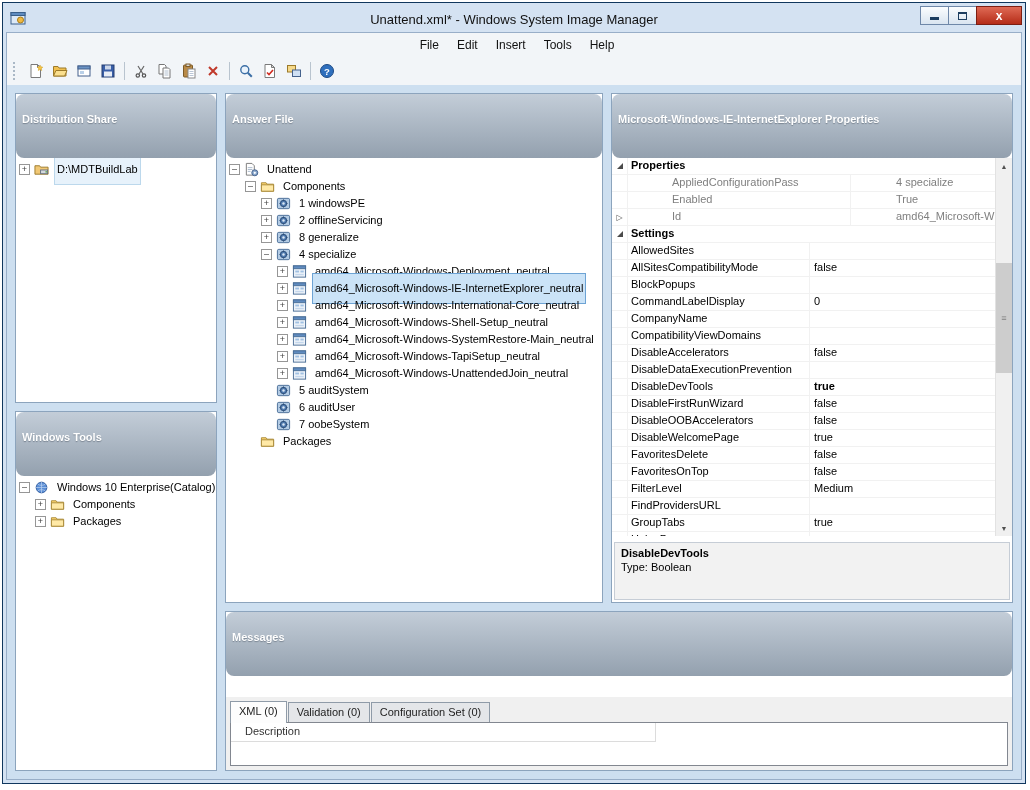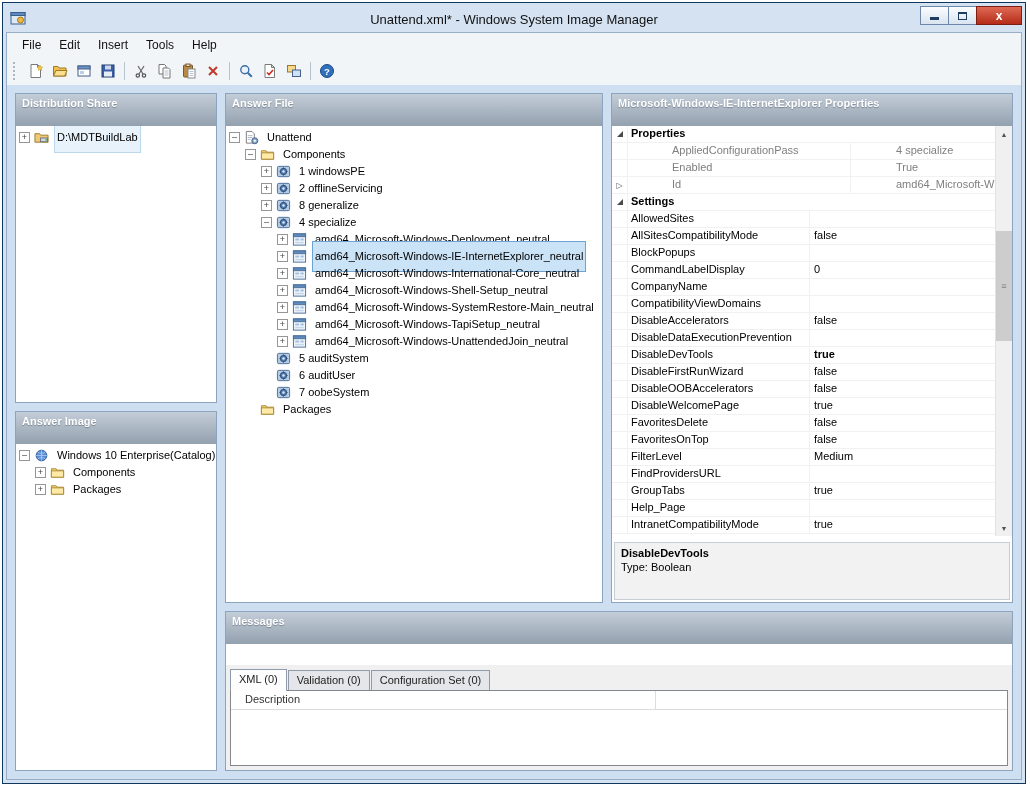--- a/index.html
+++ b/index.html
@@ -19,37 +19,37 @@
   .win-buttons { margin-left:auto; display:flex; align-self:flex-start; margin-top:0; }
   .wbtn { height:19px; box-sizing:border-box; border:1px solid #5f7fa0; border-color:#6e87a8; display:flex; align-items:center; justify-content:center; margin-left:-1px; }
   .wbtn.minb, .wbtn.maxb { width:29px; background:linear-gradient(#fbfdfe,#d9e4f0); }
   .wbtn.closeb { width:46px; background:linear-gradient(#df6a55,#b52c18); color:#fff; font-weight:bold; font-size:12px; line-height:12px; border-color:#7c1e12; }
   .min-glyph { width:9px; height:3px; background:#1c3d5f; margin-top:6px; }
   .max-glyph { width:9px; height:8px; box-sizing:border-box; border:1px solid #1c3d5f; border-top:2px solid #1c3d5f; background:transparent; }
 
   
   .client { flex:1; border:1px solid #98aec8; background:#f2f5f8; display:flex; flex-direction:column; overflow:hidden; }
 
-  .menubar { height:23px; display:flex; align-items:center; padding-left:6px; background:#f2f5f8; font-size:12px; }
+  .menubar { height:23px; display:flex; align-items:center; padding-left:6px; background:#f2f5f8; font-size:12px;justify-content:center; }
   .menu-item { padding:3px 9px; color:#111; cursor:default; }
 
   .toolbar { height:29px; display:flex; align-items:center; padding-left:4px; background:#f2f5f8; }
   .tb-grip { width:3px; height:18px; border-left:2px dotted #aab8c6; margin:0 6px 0 2px; }
   .tb-btn { width:23px; height:23px; border:1px solid transparent; background:transparent; padding:0; display:flex; align-items:center; justify-content:center; margin-right:1px; }
   .tb-ic svg { width:16px; height:16px; display:block; }
   .tb-sep { width:1px; height:18px; background:#b9c4cf; margin:0 4px; }
 
   
   .main { flex:1; background:#cddff0; padding:8px; display:flex; gap:8px; overflow:hidden; }
   .left-col { width:202px; display:flex; flex-direction:column; gap:8px; }
   .right-col { flex:1; display:flex; flex-direction:column; gap:8px; min-width:0; }
   .top-row { height:510px; display:flex; gap:8px; min-width:0; }
 
   .pane { border:1px solid #8ca4bd; background:#fff; display:flex; flex-direction:column; box-sizing:border-box; min-width:0; }
-  .pane-header { height:32px; line-height:18px; flex:none; background:linear-gradient(#c3cdd8,#93a0ae); color:#fff; font-weight:bold; font-size:11px; padding:0 6px; text-shadow:0 1px 1px rgba(60,70,85,.45); white-space:nowrap; overflow:hidden; }
+  .pane-header { height:32px; line-height:18px; flex:none; background:linear-gradient(#c3cdd8,#93a0ae); color:#fff; font-weight:bold; font-size:11px; padding:16px 6px; text-shadow:0 1px 1px rgba(60,70,85,.45); white-space:nowrap; overflow:hidden;border-radius:8px; }
   .pane-body { flex:1; background:#fff; overflow:hidden; position:relative; }
 
   .pane.ds { height:310px; flex:none; }
   .pane.wi { flex:1; }
   .pane.answer { width:378px; flex:none; }
   .pane.props { flex:1; }
   .pane.messages { flex:1; }
 
   
   .tree { padding-top:3px; font-size:11px; }
@@ -82,21 +82,21 @@
 
   
   .prop-desc { position:absolute; left:2px; right:2px; bottom:2px; height:58px; background:#f2f2f2; border:1px solid #c6cdd6; box-sizing:border-box; padding:4px 6px; font-size:11px; }
   .desc-title { font-weight:bold; margin-bottom:2px; }
 
   
   .msg-body { background:#f0f0f0; display:flex; flex-direction:column;margin-top:21px; }
   .tabs { display:flex; align-items:flex-end; padding:4px 0 0 4px; height:21px; flex:none; }
   .tab { font-size:11px; padding:2px 8px 2px 8px; border:1px solid #8f9ba8; border-bottom:none; background:#e4e6e9; color:#222; margin-right:1px; height:15px; line-height:14px; }
   .tab.active { background:#fdfdfd; height:17px; position:relative; z-index:2; margin-bottom:-1px; }
-  .msg-list { flex:1; margin:0 4px 4px 4px; border:1px solid #828790; background:#fff; display:flex; flex-direction:column; position:relative; z-index:1; }
+  .msg-list { flex:1; margin:0 4px 4px 4px; border:1px solid #828790; background:#fff; display:flex; flex-direction:row; position:relative; z-index:1; }
   .list-header { display:flex; height:18px; flex:none; font-size:11px; color:#333; border-bottom:1px solid #dcdcdc; }
   .col { box-sizing:border-box; padding:2px 4px; border-right:1px solid #dcdcdc; white-space:nowrap; overflow:hidden; }
   .col-desc { width:425px; padding-left:14px; }
   .col-loc { flex:1; border-right:none; }
   .list-rows { flex:1; background:#fff; }
 </style>
 </head>
 <body>
 
 <div class="window">
@@ -256,21 +256,21 @@
                     <path d="M1 4h5l1 1.5h8V13H1z" fill="#f1c875" stroke="#9c7a2a"></path>
                     <rect x="7" y="8.5" width="7.5" height="4" fill="#d3d8de" stroke="#667080"></rect>
                     <circle cx="13" cy="10.5" r="0.9" fill="#58a44c"></circle>
                   </svg>
                 </span>
                 <span class="tree-label">D:\MDTBuildLab</span>
               </div>
             </div>
         </div>
         <div class="pane wi">
-          <div class="pane-header">Answer Image</div>
+          <div class="pane-header">Windows Tools</div>
           <div class="pane-body tree" id="wi-tree">
               <div class="tree-row" style="padding-left: 3px;">
                 <span class="expander">–</span>
                 <span class="tree-ic">
                   <svg viewBox="0 0 16 16">
                     <circle cx="8" cy="8" r="5.7" fill="#5b8ed6" stroke="#2d5a9e"></circle>
                     <path d="M8 2.3v11.4M2.3 8h11.4M4 4.5c2.5 1.6 5.5 1.6 8 0M4 11.5c2.5-1.6 5.5-1.6 8 0" stroke="#b5cdee" fill="none" stroke-width="0.8"></path>
                   </svg>
                 </span>
                 <span class="tree-label">Windows 10 Enterprise(Catalog)</span>

